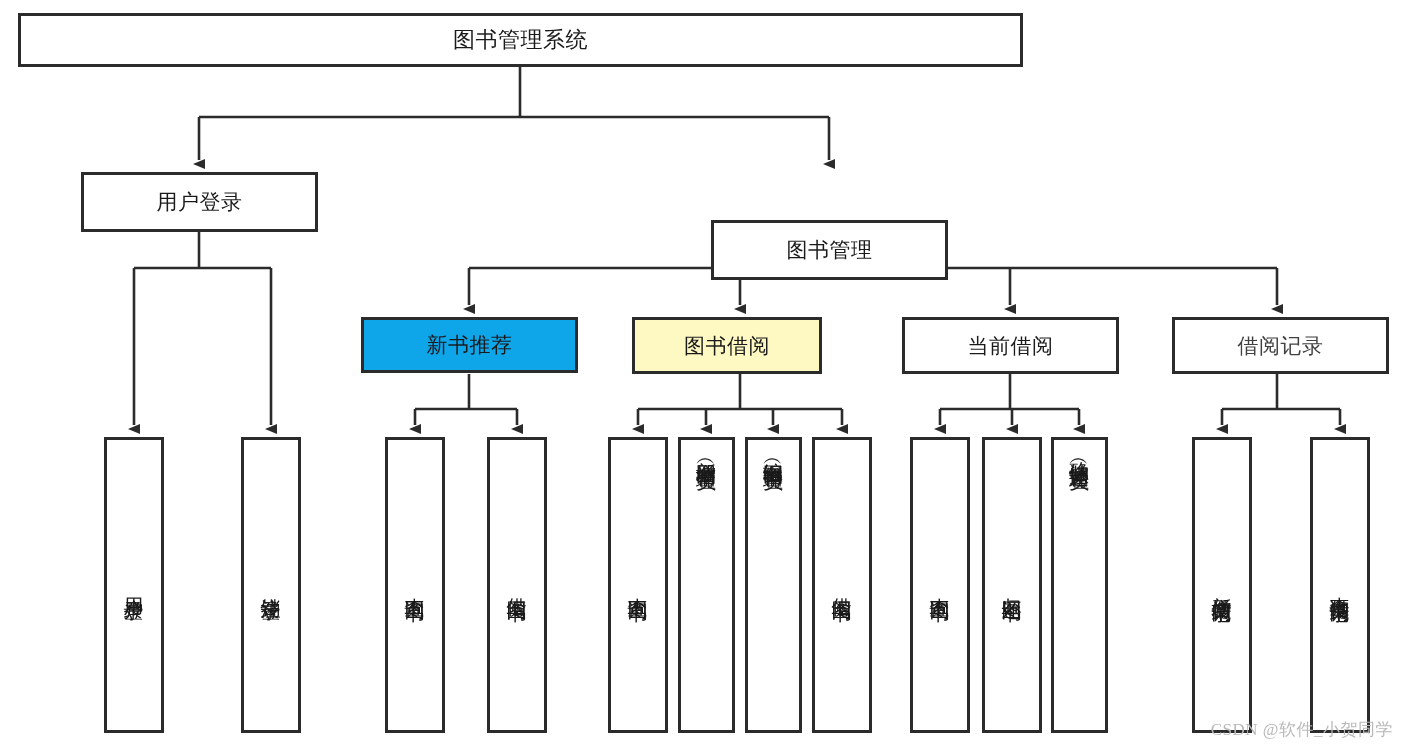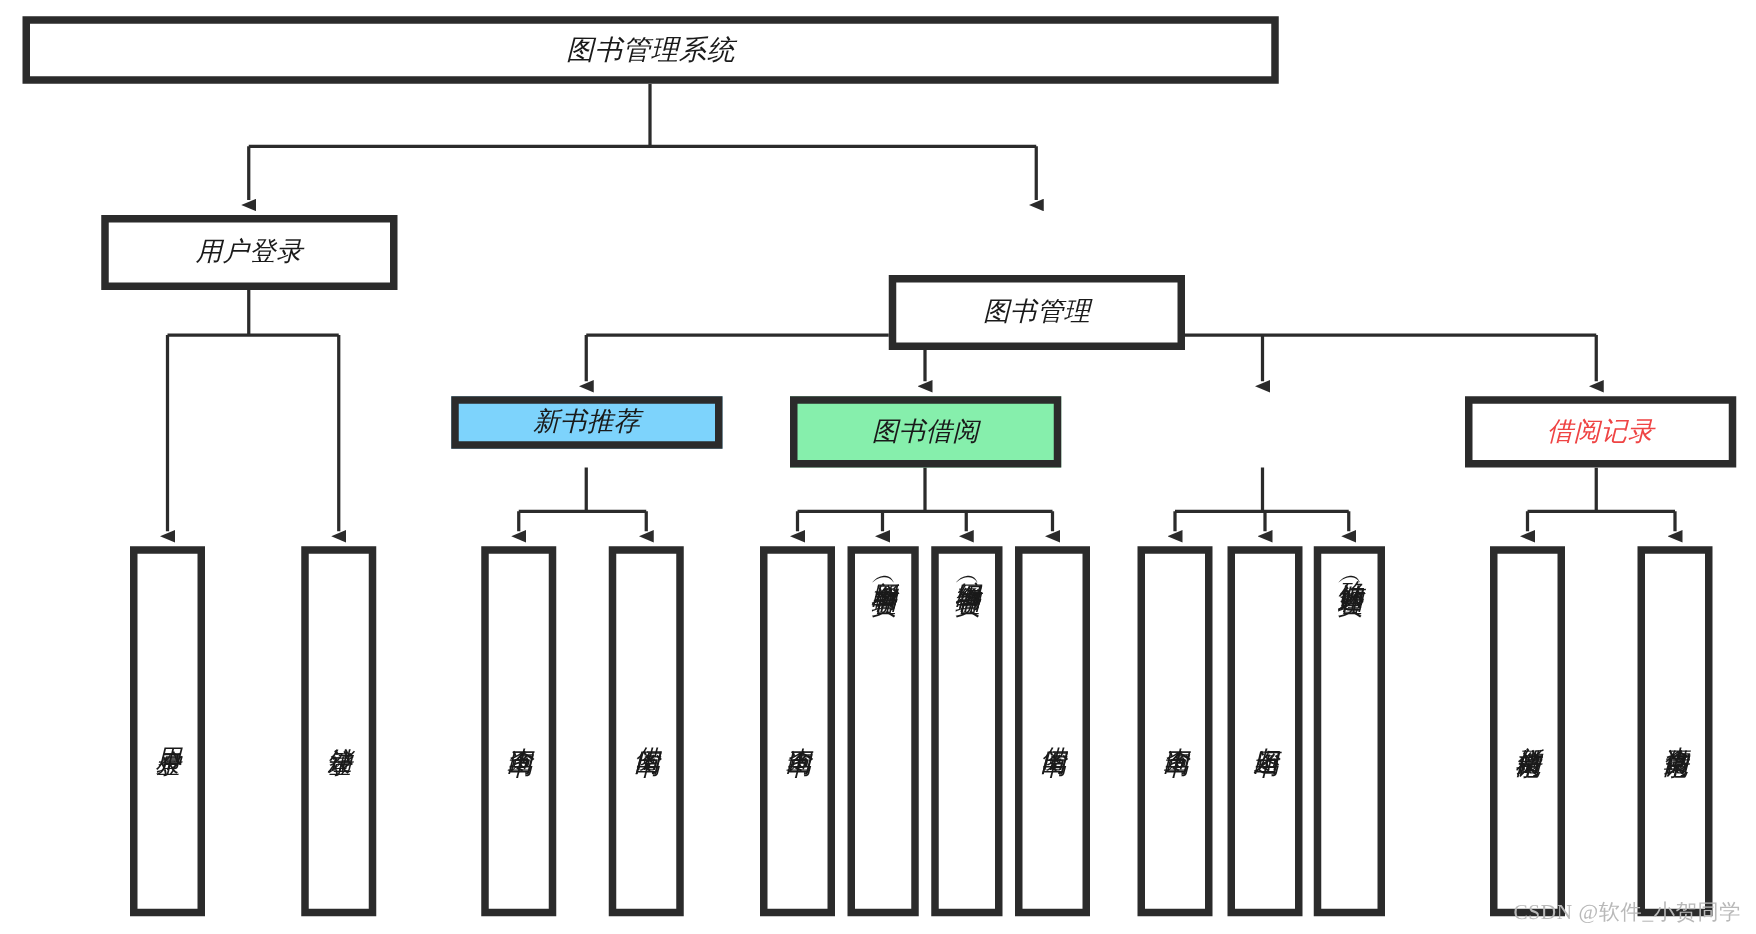--- a/index.html
+++ b/index.html
@@ -23,26 +23,25 @@
     position: absolute;
     left: 0;
     top: 0;
     width: 1405px;
     height: 747px;
   }
   .node {
     position: absolute;
     box-sizing: border-box;
     background: #ffffff;
-    border: 6px solid #ec4899;
+    border: 3px solid #ec4899;
     display: flex;
     align-items: center;
     justify-content: center;
     color: #1a1a1a;
-    font-style: italic;
   }
   .node-label {
     display: block;
     text-align: center;
     line-height: 1.12;
     letter-spacing: 0.5px;
   }
   .node.horizontal .node-label {
     font-size: 21px;
   }
@@ -136,27 +135,30 @@
     <span class="node-label">图书管理系统</span>
   </div>
 
   <div class="node horizontal" style="left: 81px; top: 172px; width: 237px; height: 60px; border-color: rgb(43, 43, 43); background: rgb(255, 255, 255); color: rgb(26, 26, 26);">
     <span class="node-label">用户登录</span>
   </div>
   <div class="node horizontal" style="left: 711px; top: 172px; width: 237px; height: 60px; border-color: rgb(43, 43, 43); background: rgb(255, 255, 255); color: rgb(26, 26, 26); margin-top: 48px;">
     <span class="node-label">图书管理</span>
   </div>
 
-  <div class="node horizontal" style="left: 361px; top: 317px; width: 217px; height: 42px; border-color: rgb(43, 43, 43); background: #7dd3fc; color: rgb(26, 26, 26);">
+  <div class="node horizontal" style="left: 361px; top: 317px; width: 217px; height: 56px; border-color: rgb(43, 43, 43); background: #0ea5e9; color: rgb(26, 26, 26);">
     <span class="node-label">新书推荐</span>
   </div>
-  <div class="node horizontal" style="left: 632px; top: 317px; width: 217px; height: 57px; border-color: rgb(43, 43, 43); background: #86efac; color: rgb(26, 26, 26);">
+  <div class="node horizontal" style="left: 632px; top: 317px; width: 190px; height: 57px; border-color: rgb(43, 43, 43); background: #fef9c3; color: rgb(26, 26, 26);">
     <span class="node-label">图书借阅</span>
   </div>
-  <div class="node horizontal" style="left: 1172px; top: 317px; width: 217px; height: 57px; border-color: rgb(43, 43, 43); background: rgb(255, 255, 255); color: #ef4444;">
+  <div class="node horizontal" style="left: 902px; top: 317px; width: 217px; height: 57px; border-color: rgb(43, 43, 43); background: rgb(255, 255, 255); color: rgb(26, 26, 26);">
+    <span class="node-label">当前借阅</span>
+  </div>
+  <div class="node horizontal" style="left: 1172px; top: 317px; width: 217px; height: 57px; border-color: rgb(43, 43, 43); background: rgb(255, 255, 255); color: #404040;">
     <span class="node-label">借阅记录</span>
   </div>
 
   <div class="node vertical centered" style="left: 104px; top: 437px; width: 60px; height: 296px; border-color: rgb(43, 43, 43); background: rgb(255, 255, 255); color: rgb(26, 26, 26);">
     <span class="node-label">用户登录</span>
   </div>
   <div class="node vertical centered" style="left: 241px; top: 437px; width: 60px; height: 296px; border-color: rgb(43, 43, 43); background: rgb(255, 255, 255); color: rgb(26, 26, 26);">
     <span class="node-label">注销登录</span>
   </div>
   <div class="node vertical centered" style="left: 385px; top: 437px; width: 60px; height: 296px; border-color: rgb(43, 43, 43); background: rgb(255, 255, 255); color: rgb(26, 26, 26);">

